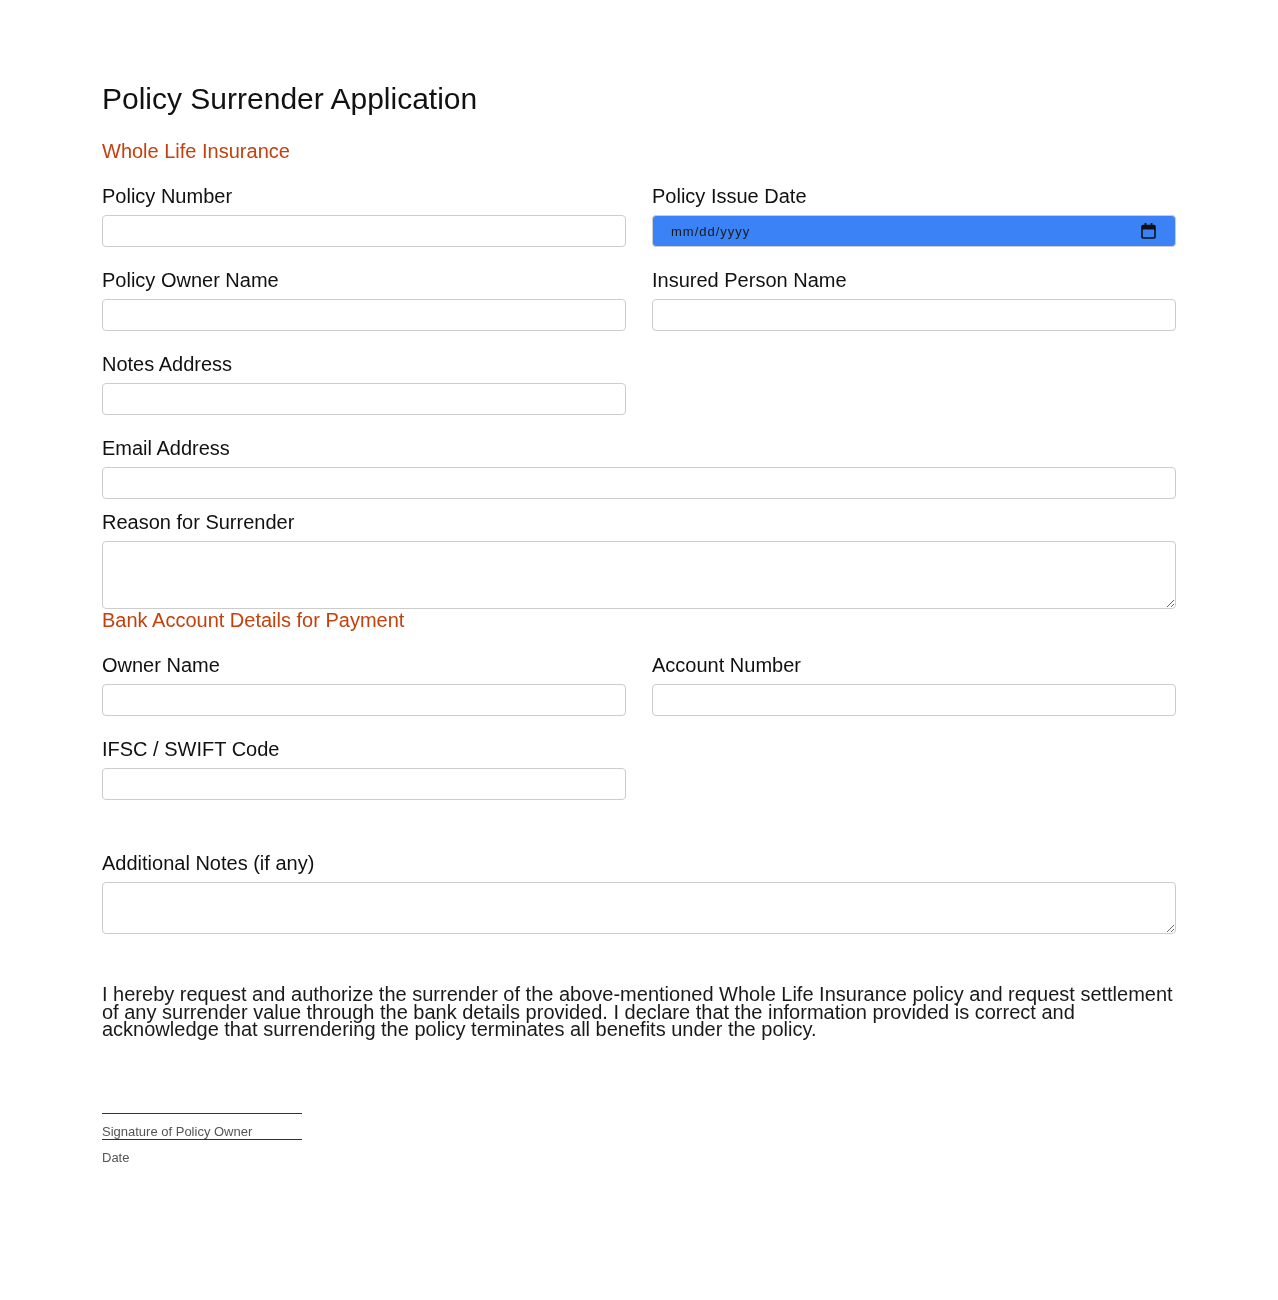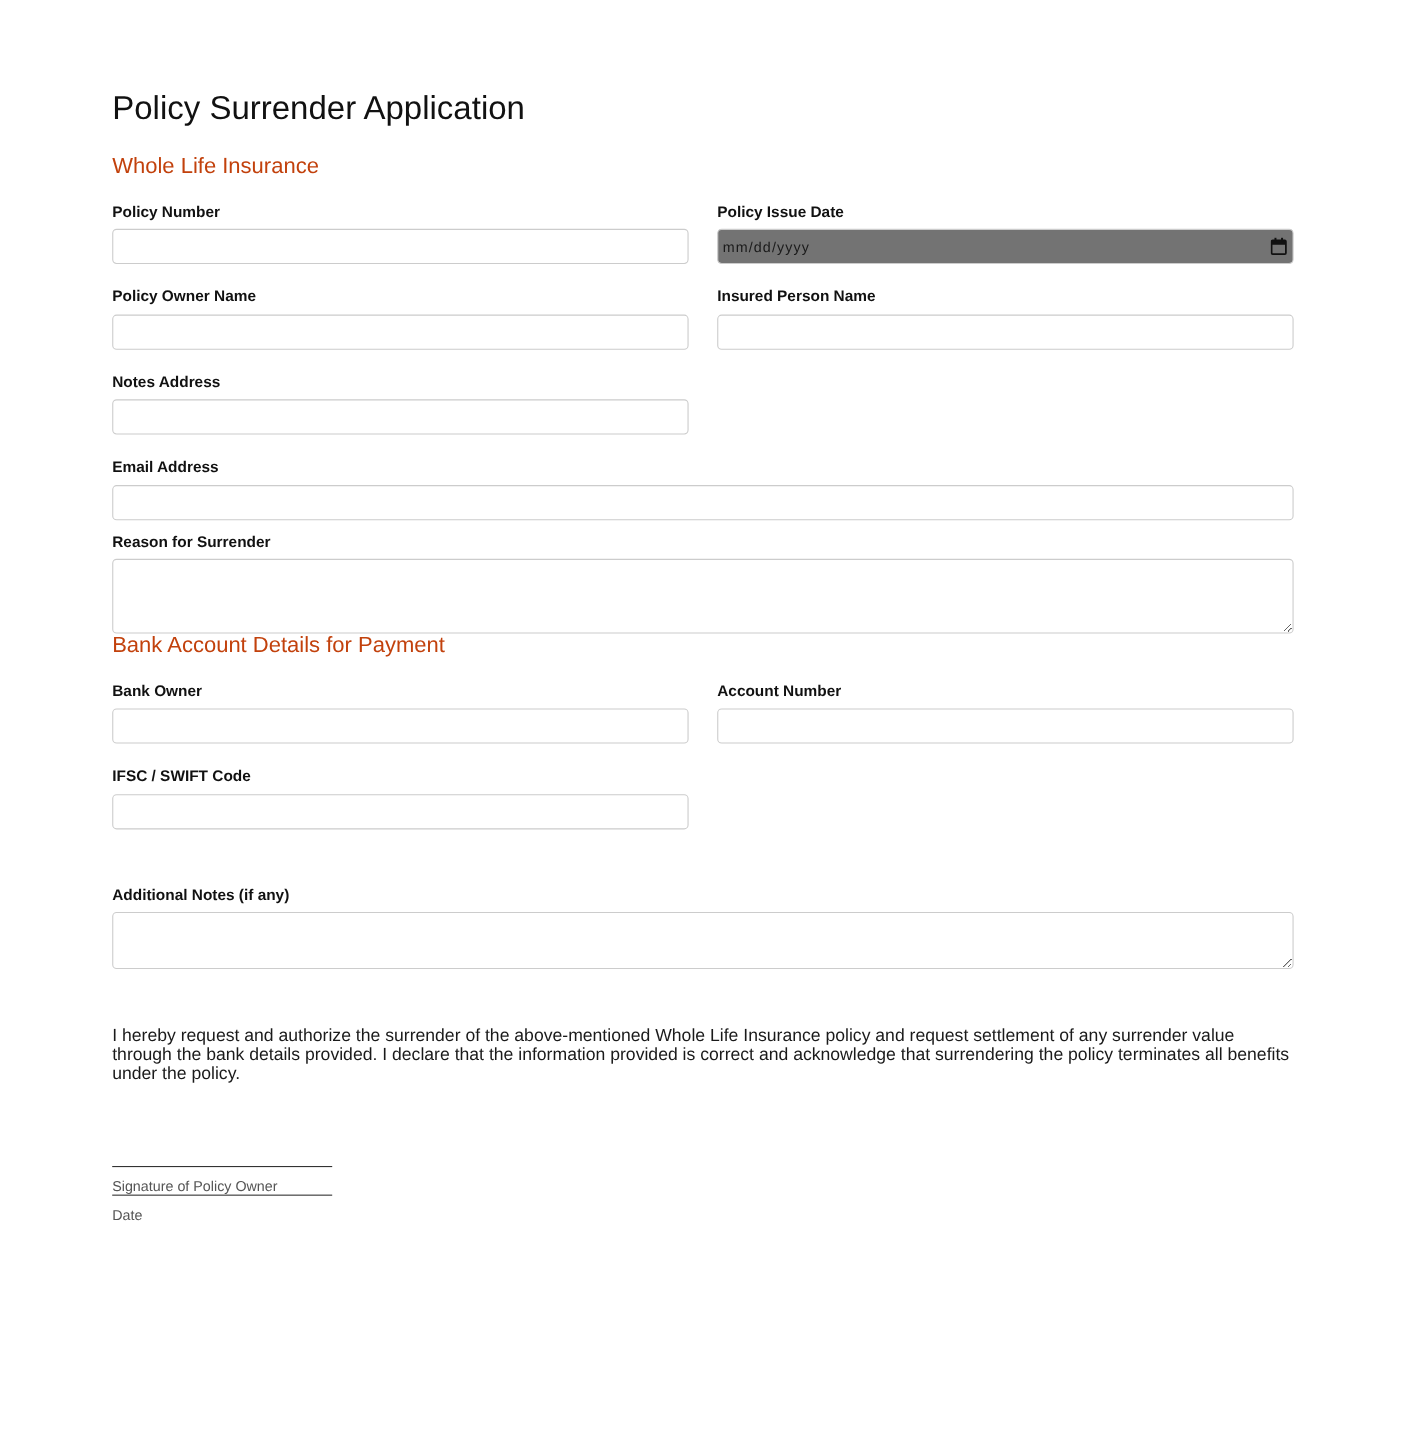--- a/index.html
+++ b/index.html
@@ -32,22 +32,22 @@
   .form-grid {
     display: grid;
     grid-template-columns: 1fr 1fr;
     column-gap: 26px;
     row-gap: 22px;
   }
   .field { display: block; }
   .field--full { grid-column: 1 / -1; }
   .field-label {
     display: block;
-    font-size: 14px;
-    font-weight: 700;
+    font-size: 20px;
+    font-weight: 400;
     color: #111;
     line-height: 1.1;
     margin-bottom: 8px;
   }
   .text-input {
     display: block;
     width: 100%;
     height: 32px;
     border: 1px solid #ccc;
     border-radius: 4px;
@@ -59,22 +59,22 @@
     outline: none;
   }
   .date-input {
     display: flex;
     align-items: center;
     justify-content: space-between;
     width: 100%;
     height: 32px;
     border: 1px solid #ccc;
     border-radius: 4px;
-    background: #737373;
-    padding: 0 4px;
+    background: #3b82f6;
+    padding: 0 18px;
     cursor: text;
   }
   .date-input .date-value {
     font-size: 13px;
     color: #1a1a1a;
     letter-spacing: 1px;
   }
   .date-input .cal-btn {
     width: 18px;
     height: 18px;
@@ -96,21 +96,21 @@
     outline: none;
     resize: both;
   }
   .ta-reason { height: 68px; }
   .ta-notes { height: 52px; }
   .mt-block { margin-top: 12px; }
   .section-bank { margin-top: 50px; }
   .field-notes { margin-top: 52px; }
   .declaration {
     margin-top: 52px;
-    font-size: 16px;
+    font-size: 20px;
     line-height: 17.5px;
     color: #1a1a1a;
   }
   .signature-row {
     margin-top: 74px;
     display: flex;
     justify-content: space-between;
     flex-direction: column;
   }
   .signature-block { width: 200px; }
@@ -182,21 +182,21 @@
   <div class="field mt-block">
     <span class="field-label">Reason for Surrender</span>
     <textarea class="text-area ta-reason" style=""></textarea>
   </div>
 
   <h2 class="section-heading section-bank">Bank Account Details for Payment</h2>
 
   <div class="form-grid">
 
     <div class="field">
-      <span class="field-label">Bank Owner</span>
+      <span class="field-label">Owner Name</span>
       <input type="text" class="text-input" value="" style="">
     </div>
 
 
     <div class="field">
       <span class="field-label">Account Number</span>
       <input type="text" class="text-input" value="" style="">
     </div>
 
     <div class="field">

